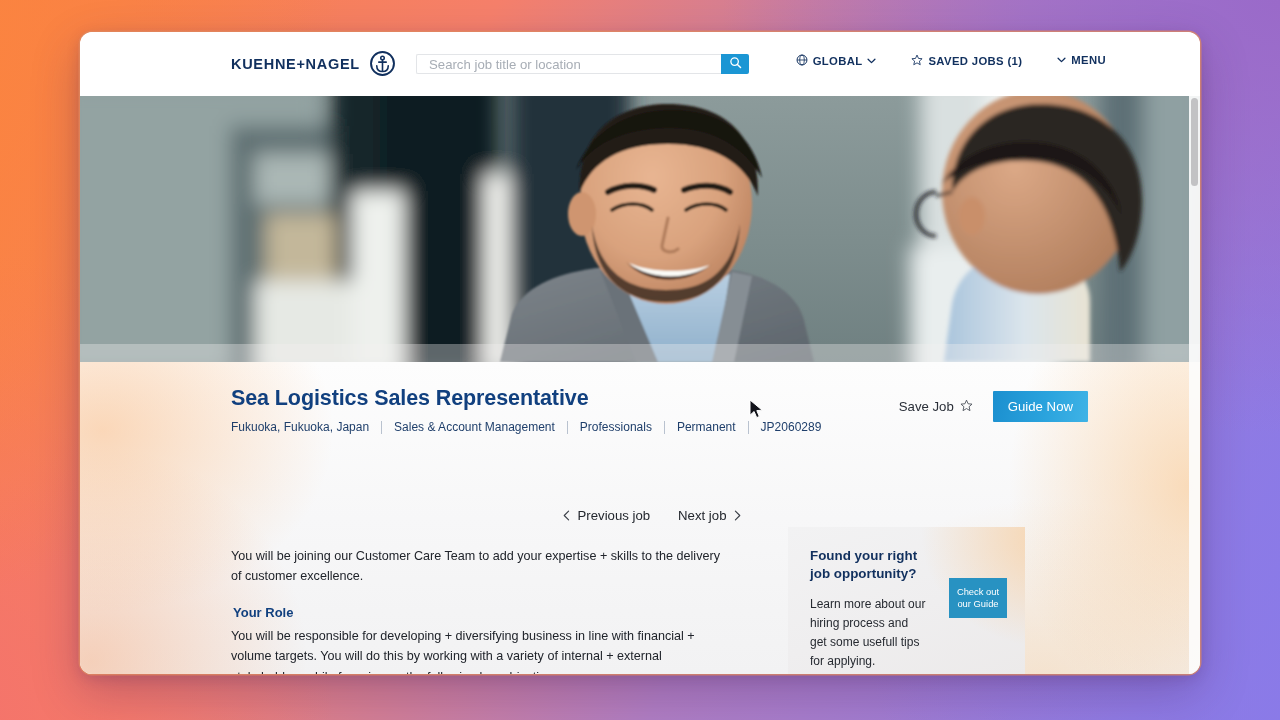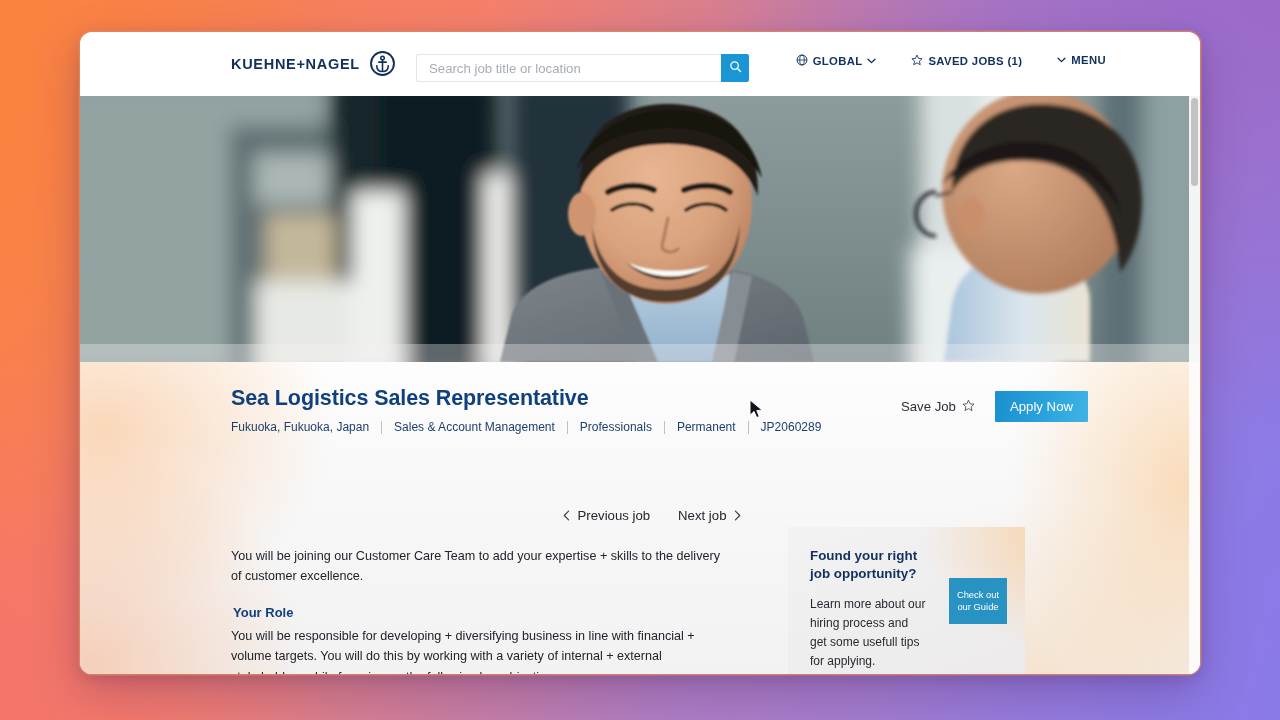--- a/index.html
+++ b/index.html
@@ -70,21 +70,21 @@
   }
   .brand-mark { width: 27px; height: 27px; display: block; }
 
   
   #search-wrap {
     position: absolute;
     left: 336px;
     top: 22px;
     display: flex;
     width: 333px;
-    height: 28px;
+    height: 20px;
   }
   #search-input {
     flex: 1;
     border: 1px solid #e3e5e8;
     border-right: none;
     outline: none;
     padding: 0 12px;
     font-size: 13.2px;
     color: #3d434c;
     font-family: "Liberation Sans", sans-serif;
@@ -266,21 +266,21 @@
     line-height: 1.58;
     color: #262a31;
     margin: 0;
     max-width: 118px;
   }
   #guide-cta {
     position: absolute;
     right: 18px;
     top: 51px;
     width: 58px;
-    height: 46px;
+    height: 40px;
     background: #2892c2;
     color: #ffffff;
     border: none;
     font-family: "Liberation Sans", sans-serif;
     font-size: 9.4px;
     line-height: 1.32;
     cursor: pointer;
     padding: 0 4px;
   }
 
@@ -521,21 +521,21 @@
 
       <div id="job-actions">
         <div id="save-job">
           <span>Save Job</span>
           <span>
             <svg width="13" height="13" viewBox="0 0 16 16" aria-hidden="true">
               <polygon points="8,1.4 10,5.9 14.8,6.3 11.2,9.5 12.3,14.3 8,11.8 3.7,14.3 4.8,9.5 1.2,6.3 6,5.9" fill="none" stroke="#4b515a" stroke-width="1.1" stroke-linejoin="round"></polygon>
             </svg>
           </span>
         </div>
-        <button id="apply-now">Apply Now</button>
+        <button id="apply-now">Guide Now</button>
       </div>
 
       <div id="job-pager">
         <div class="pager-link">
           <span>
             <svg class="chev" width="7" height="11" viewBox="0 0 8 12" aria-hidden="true">
               <polyline points="6.4,1 1.4,6 6.4,11" fill="none" stroke="#3a3f47" stroke-width="1.3" stroke-linecap="round" stroke-linejoin="round"></polyline>
             </svg>
           </span>
           <span>Previous job</span>

